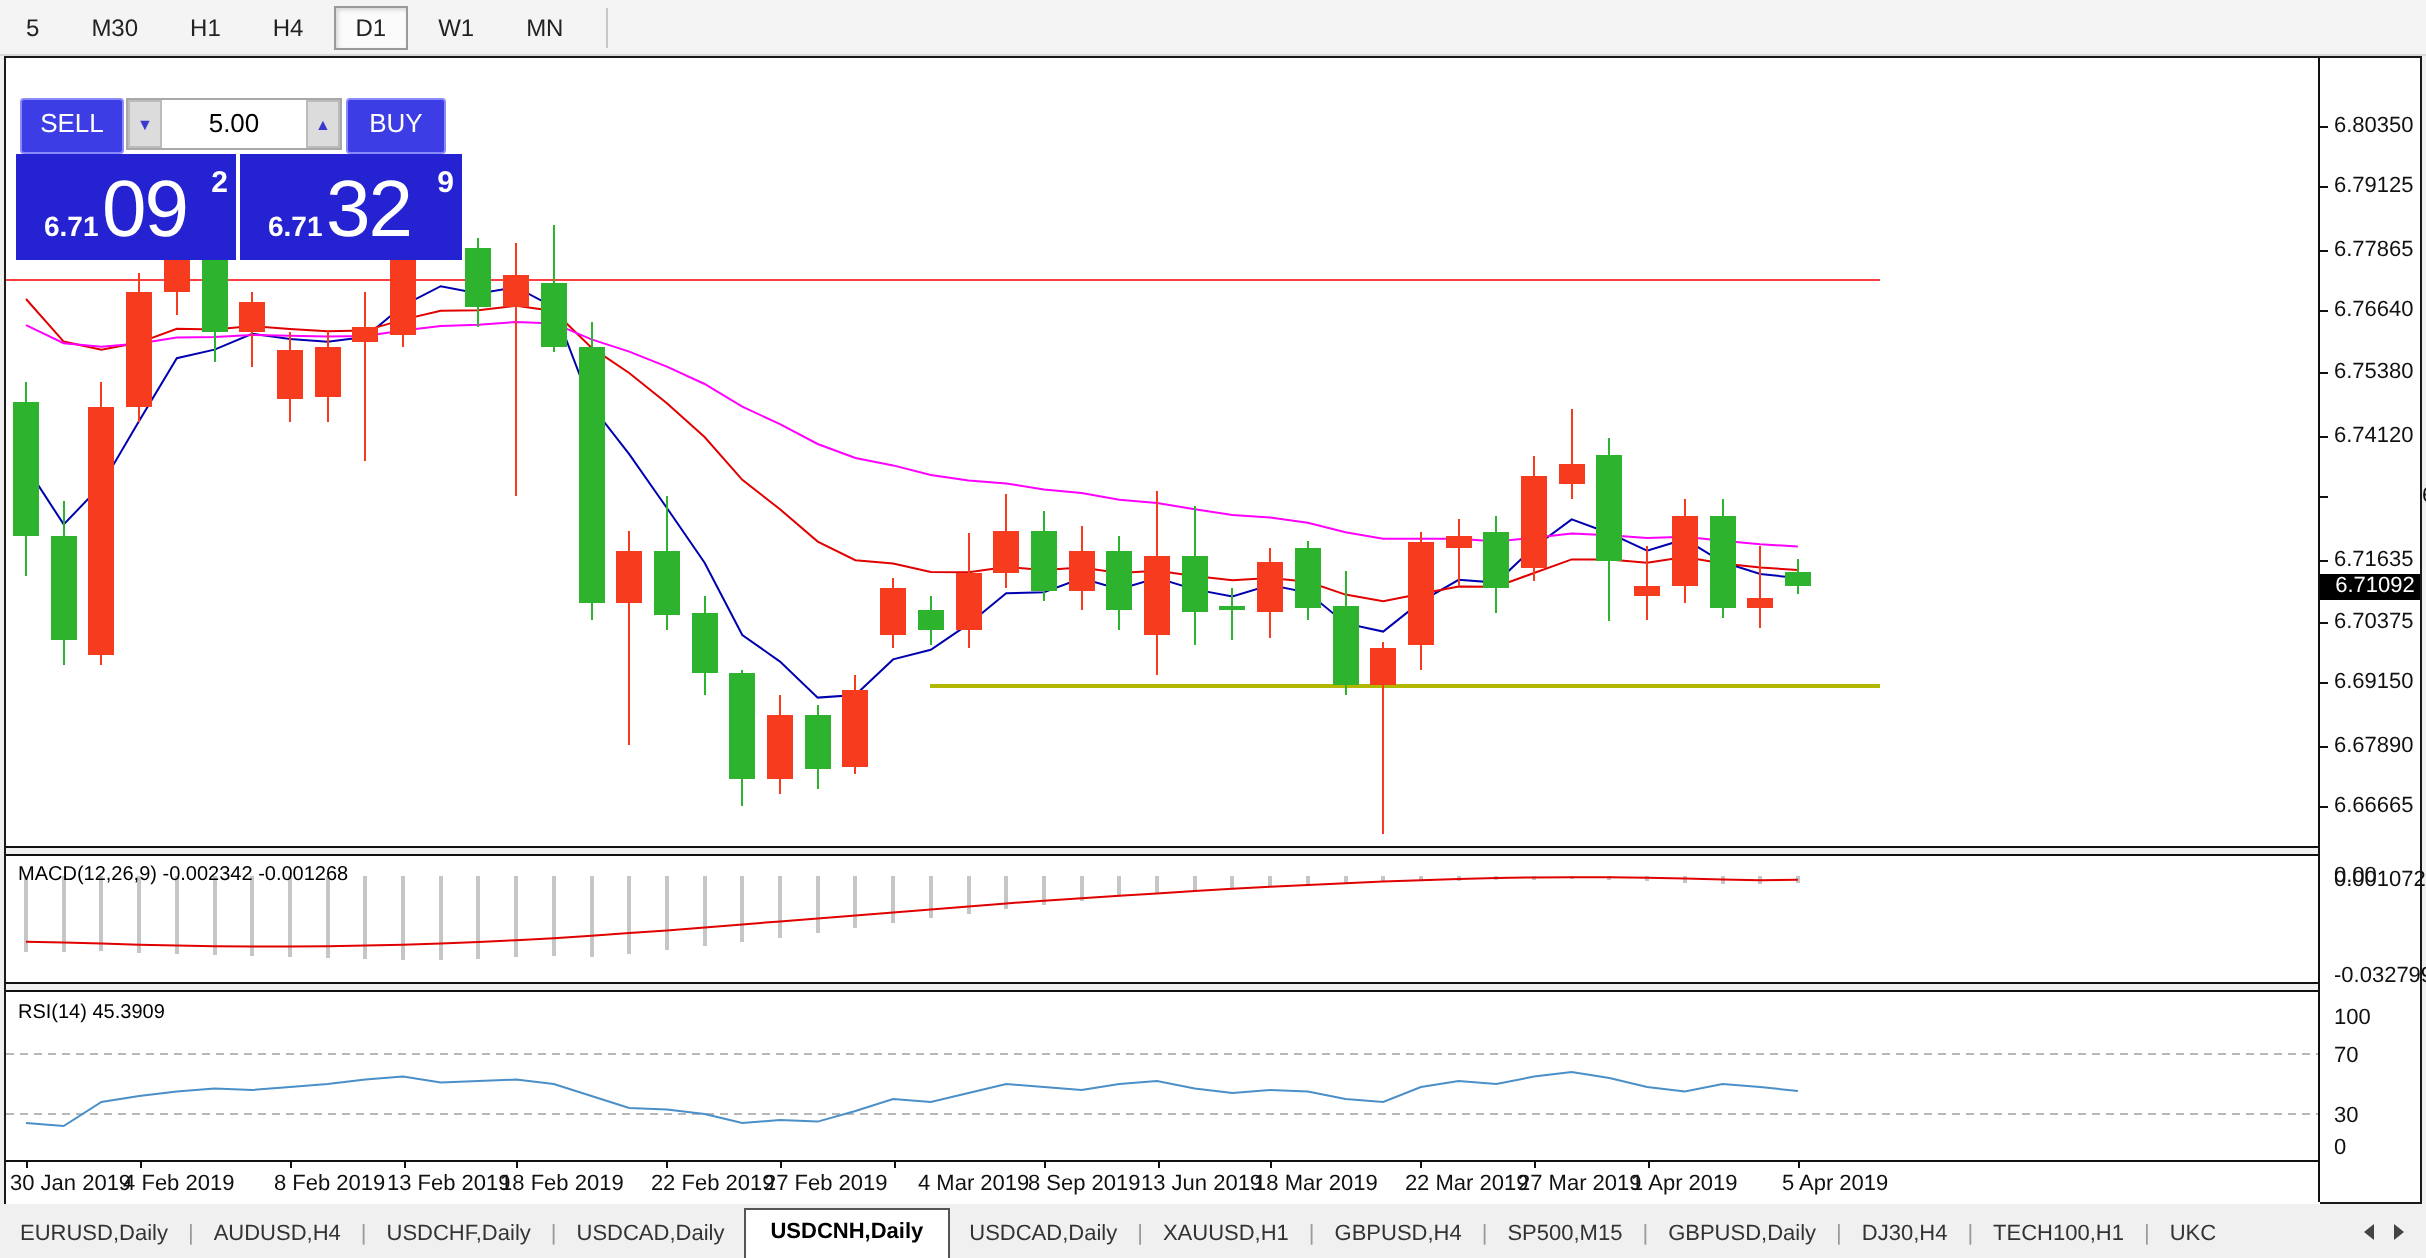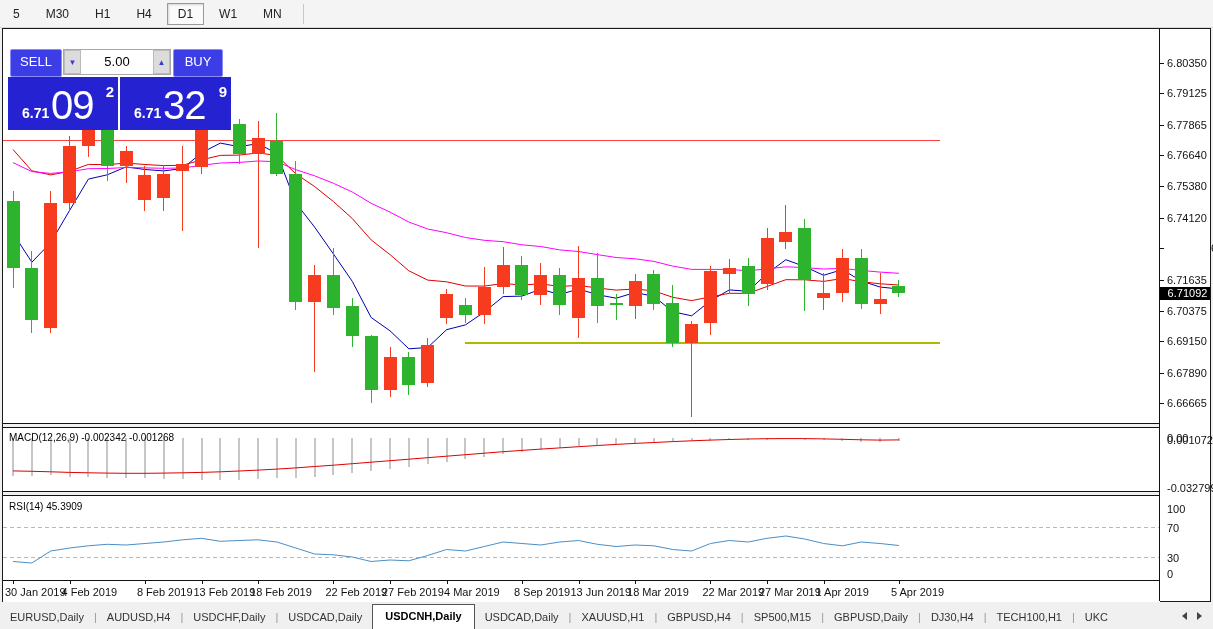--- a/index.html
+++ b/index.html
@@ -247,21 +247,21 @@
           <div class="date-label" style="left: 133.95px;">8 Feb 2019</div>
           <div class="date-tick" style="left: 198.5px;"></div>
           <div class="date-label" style="left: 190.5px;">13 Feb 2019</div>
           <div class="date-tick" style="left: 255.05px;"></div>
           <div class="date-label" style="left: 247.05px;">18 Feb 2019</div>
           <div class="date-tick" style="left: 330.45px;"></div>
           <div class="date-label" style="left: 322.45px;">22 Feb 2019</div>
           <div class="date-tick" style="left: 387px;"></div>
           <div class="date-label" style="left: 379px;">27 Feb 2019</div>
           <div class="date-tick" style="left: 443.55px;"></div>
-          <div class="date-label" style="left: 429px; padding-left: 12px;">4 Mar 2019</div>
+          <div class="date-label" style="left: 444px; padding-left: 12px;">4 Mar 2019</div>
           <div class="date-tick" style="left: 518.95px;"></div>
           <div class="date-label" style="left: 510.95px;">8 Sep 2019</div>
           <div class="date-tick" style="left: 575.5px;"></div>
           <div class="date-label" style="left: 567.5px;">13 Jun 2019</div>
           <div class="date-tick" style="left: 632.05px;"></div>
           <div class="date-label" style="left: 624.05px;">18 Mar 2019</div>
           <div class="date-tick" style="left: 707.45px;"></div>
           <div class="date-label" style="left: 699.45px;">22 Mar 2019</div>
           <div class="date-tick" style="left: 764px;"></div>
           <div class="date-label" style="left: 756px;">27 Mar 2019</div>

